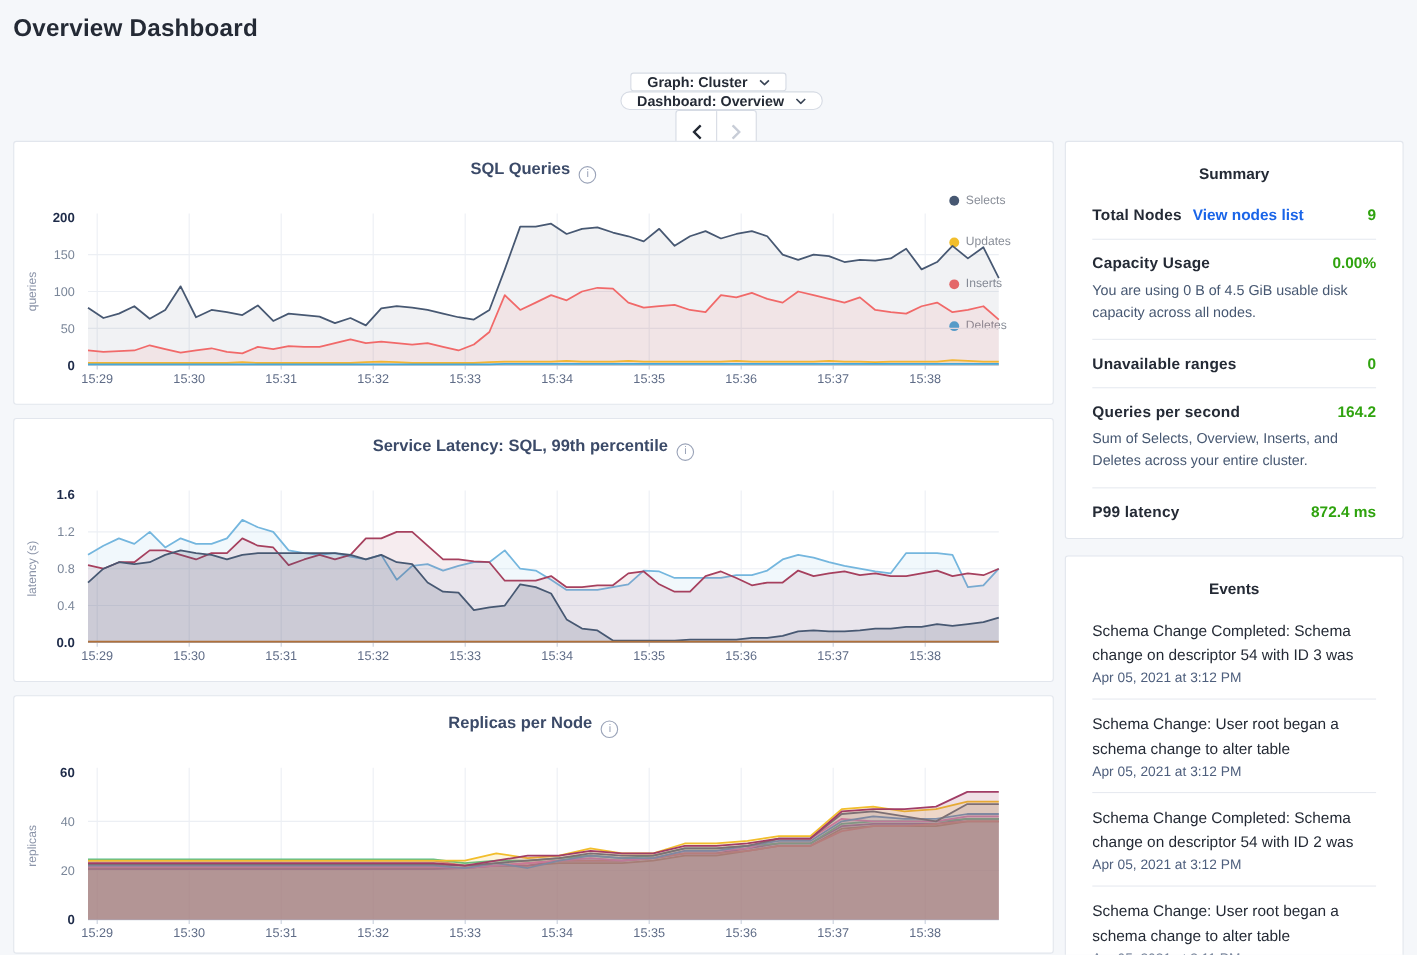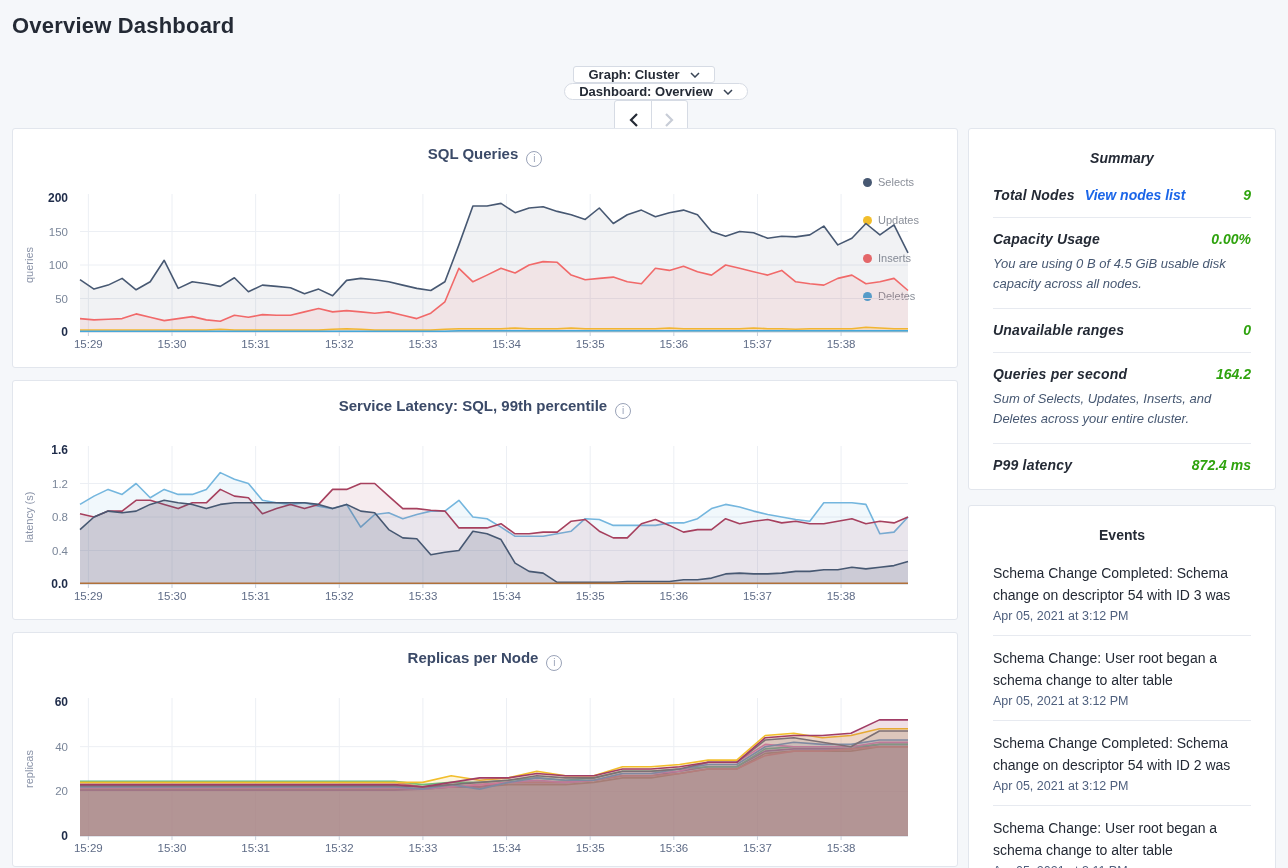--- a/index.html
+++ b/index.html
@@ -61,21 +61,21 @@
   .legend-label { font-size:11px; color:#8A8F99; }
   svg.chart-plot { position:absolute; left:0; top:61px; width:944px; height:166px; }
   text.xt { font-size:11.5px; fill:#5F6C87; }
   text.yt { font-size:11.5px; fill:#7A8699; }
   text.ytb { font-size:12px; font-weight:700; fill:#1E2B49; }
   text.ylab { font-size:11px; fill:#8A93A8; }
 
   
   .sidebar { width:308px; }
   .side-card { background:#fff; border:1px solid #E2E6ED; border-radius:3px; padding:0 24px; }
-  .summary-card { height:362px; margin-bottom:15px;font-style:italic; }
+  .summary-card { height:362px; margin-bottom:15px; }
   .side-title { text-align:center; font-size:14px; font-weight:700; color:#242A35; padding:21px 0 8px 0; }
   .sum-row { padding:13px 0 14px 0; border-bottom:1px solid #E7EAF0; }
   .sum-row:last-child { border-bottom:none; }
   .sum-top { display:flex; align-items:flex-end; }
   .sum-label { font-size:14px; font-weight:700; color:#242A35; letter-spacing:0.2px; }
   .sum-link { font-size:14px; font-weight:700; margin-left:10px; text-decoration:none; cursor:pointer; }
   .sum-value { margin-left:auto; font-size:14px; font-weight:700; text-align:right; }
   .sum-sub { font-size:13px; color:#475872; line-height:20px; margin-top:7px; }
   .events-card { padding-bottom:6px; }
   .event-item { padding:11px 0 12px 0; border-bottom:1px solid #E7EAF0; }
@@ -340,21 +340,21 @@
             <div class="sum-top">
               <span class="sum-label">Unavailable ranges</span>
               <span class="sum-value" style="color:#2FA30E">0</span>
             </div>
           </div>
           <div class="sum-row">
             <div class="sum-top">
               <span class="sum-label">Queries per second</span>
               <span class="sum-value" style="color:#2FA30E">164.2</span>
             </div>
-            <div class="sum-sub">Sum of Selects, Updates, Inserts, and Deletes across your entire cluster.</div>
+            <div class="sum-sub">Sum of Selects, Overview, Inserts, and Deletes across your entire cluster.</div>
           </div>
           <div class="sum-row">
             <div class="sum-top">
               <span class="sum-label">P99 latency</span>
               <span class="sum-value" style="color:#2FA30E">872.4 ms</span>
             </div>
           </div>
         </div>
     </div>
     <div class="side-card events-card">

